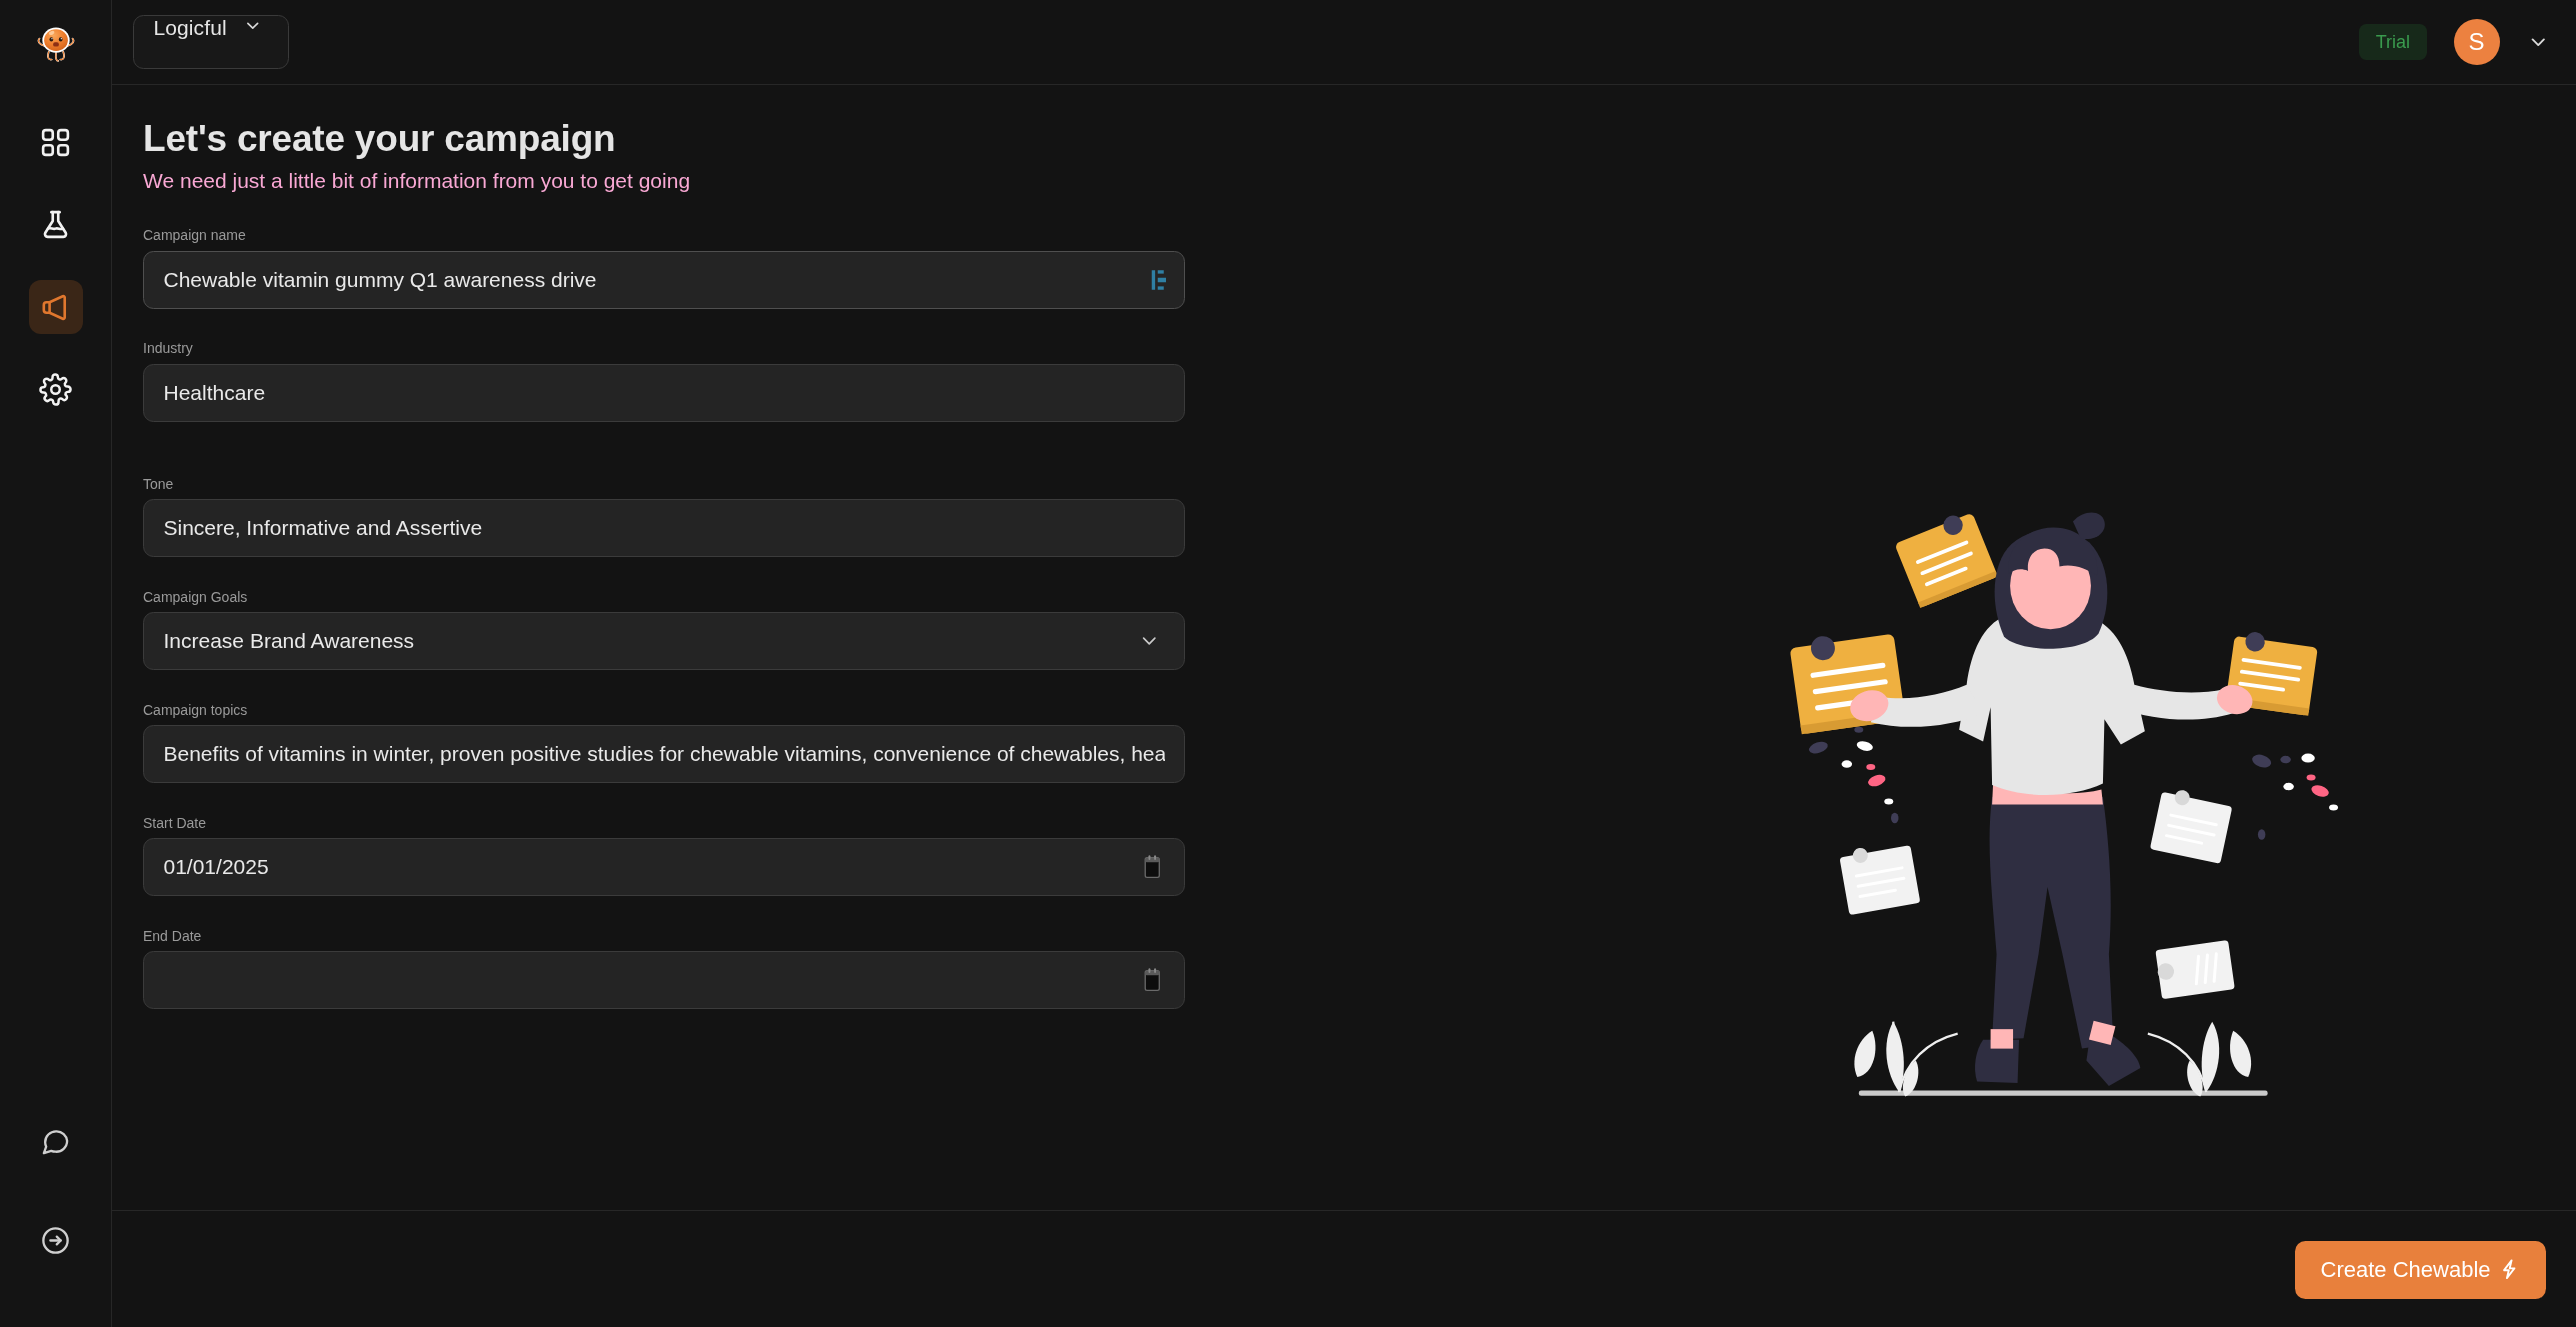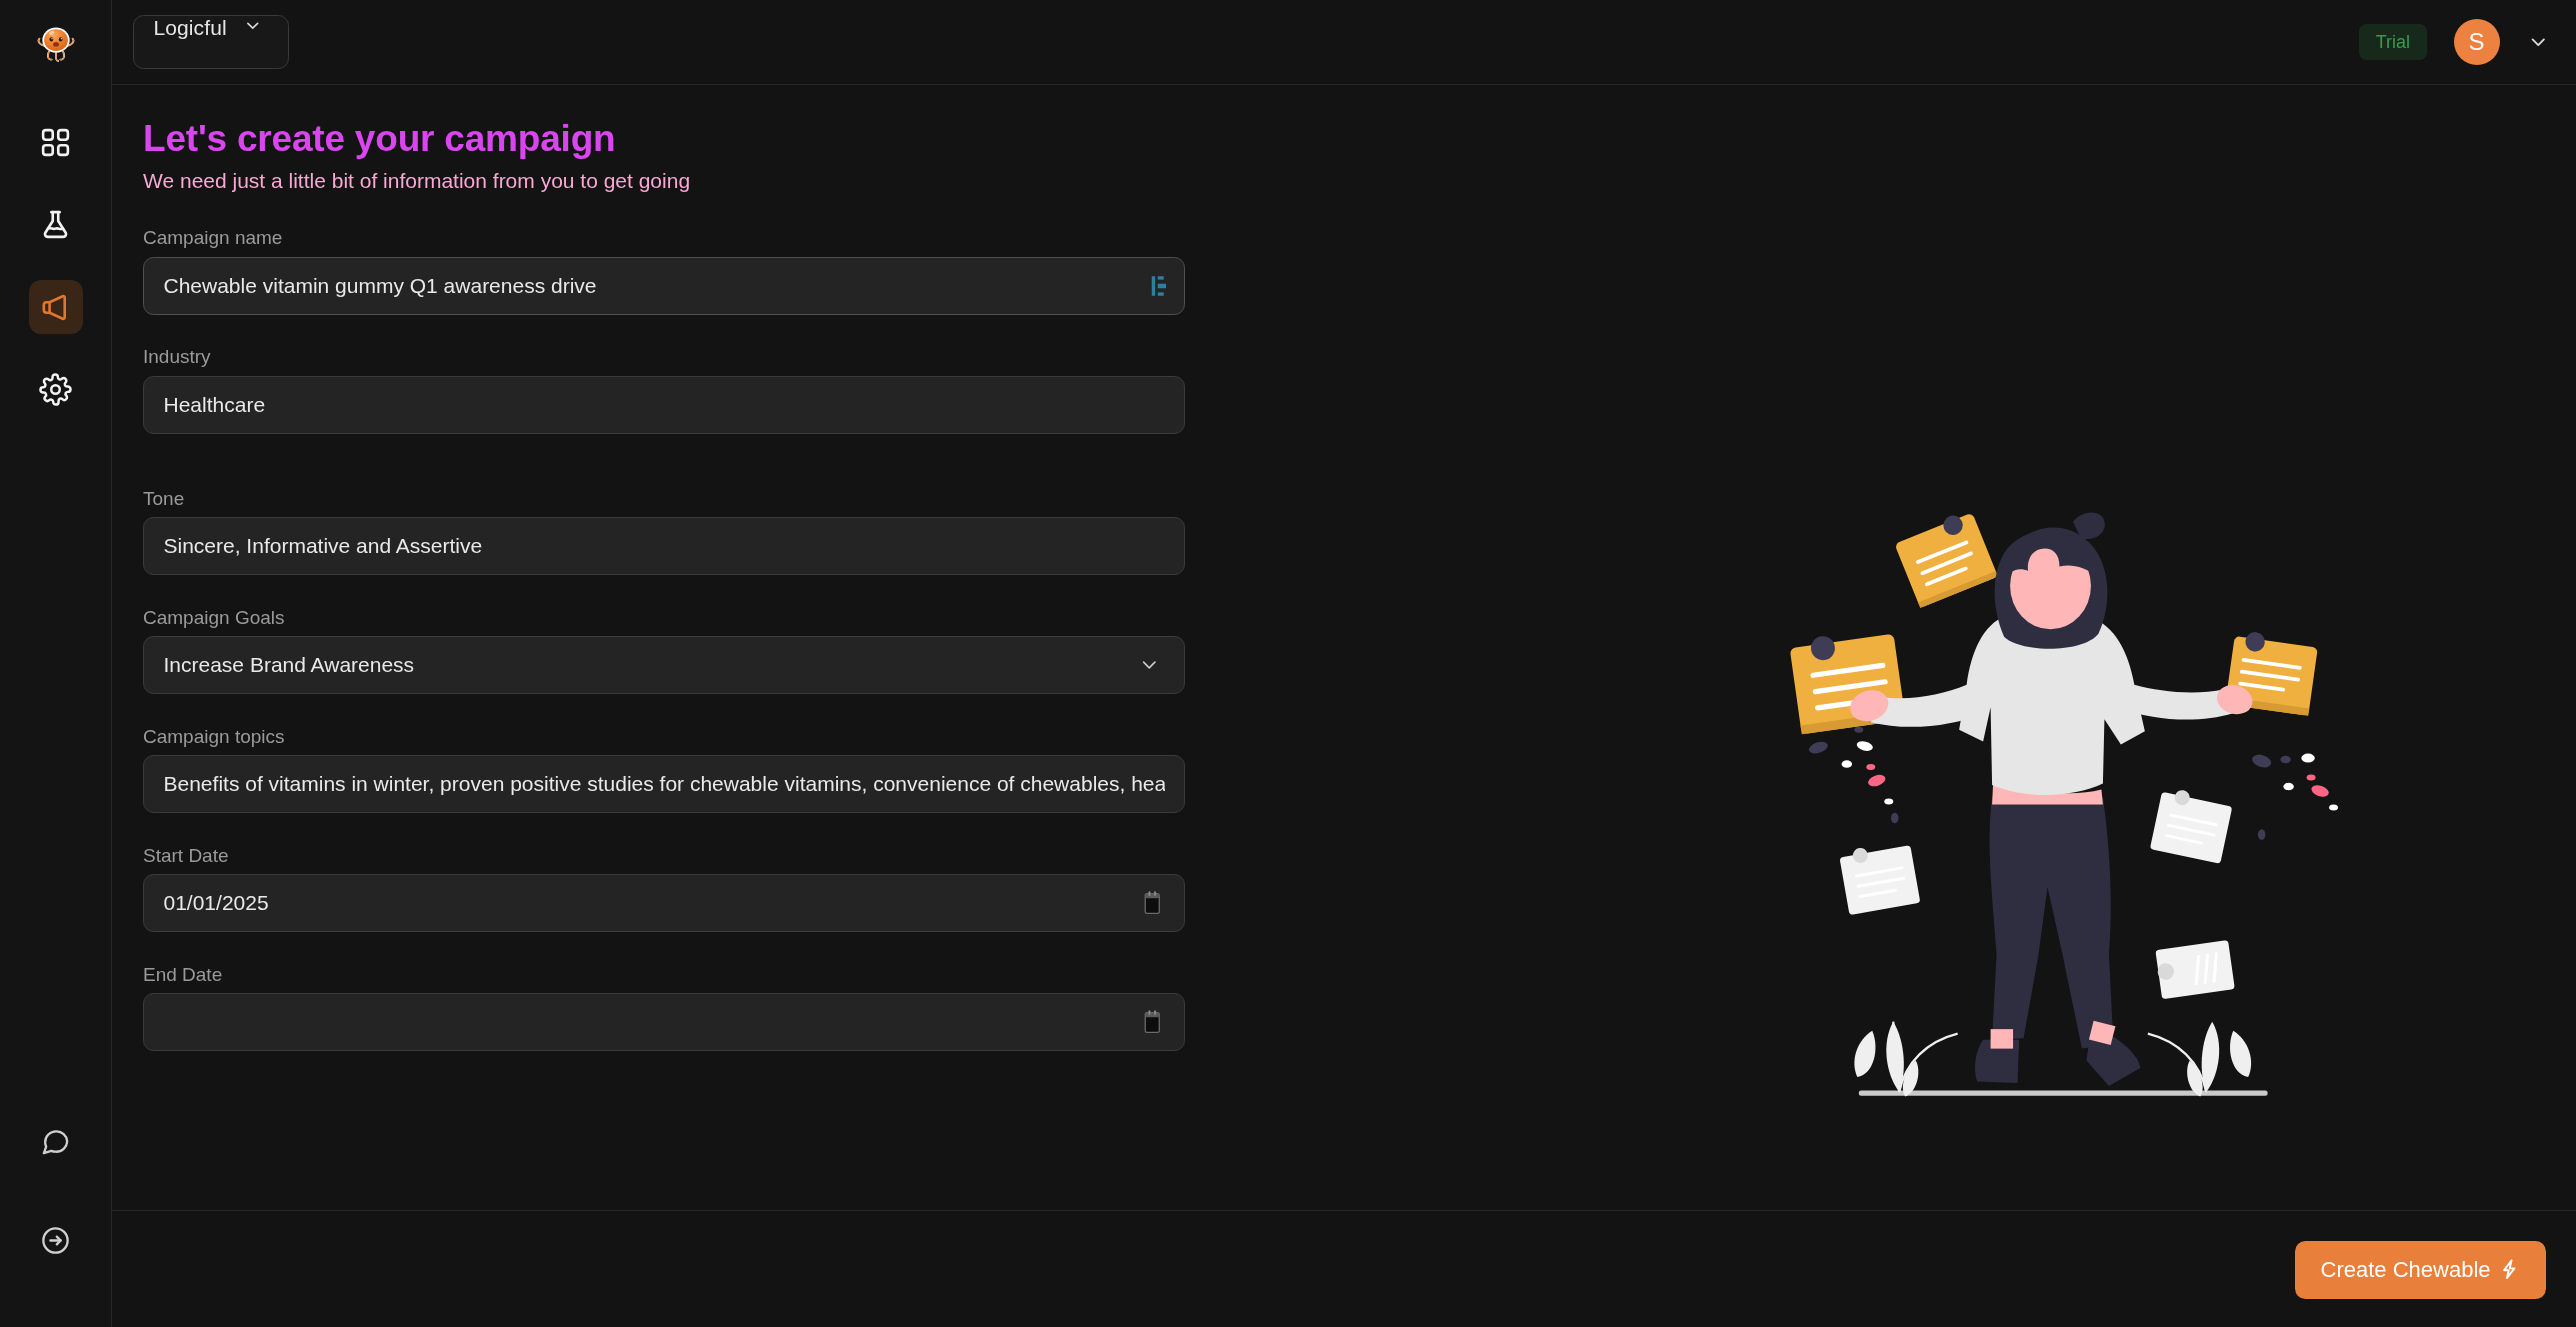--- a/index.html
+++ b/index.html
@@ -66,26 +66,26 @@
     display: flex; align-items: center; justify-content: center;
     font-size: 24px; cursor: pointer;
   }
   .avatar-chev { width: 22.5px; height: 22.5px; cursor: pointer; }
 
   
   .content {
     flex: 1 1 auto; position: relative; min-height: 0;
     padding: 33px 0 0 31px;
   }
-  .page-title { color: #d946ef; font-size: 37px; font-weight: 700; letter-spacing: -0.2px; }
+  .page-title { color: #e5e5e5; font-size: 37px; font-weight: 700; letter-spacing: -0.2px; }
   .page-sub { color: #f9a8d4; font-size: 21px; margin-top: 9px; }
 
   .form { margin-top: 34px; width: 1188px; }
   .field { margin-bottom: 9px; }
-  .field-label { color: #9a9a9a; font-size: 19px; margin-bottom: 7.5px; display: block; }
+  .field-label { color: #9a9a9a; font-size: 14px; margin-bottom: 7.5px; display: block; }
   .field-box {
     position: relative;
     height: 58px; width: 1042px;
     background: #242424; border: 1.5px solid #3b3b3b; border-radius: 10.5px;
     display: flex; align-items: center;
     padding: 0 19.5px;
     overflow: hidden;
   }
   .field-box.focused { border-color: #4f4f4f; }
   .field-val {

